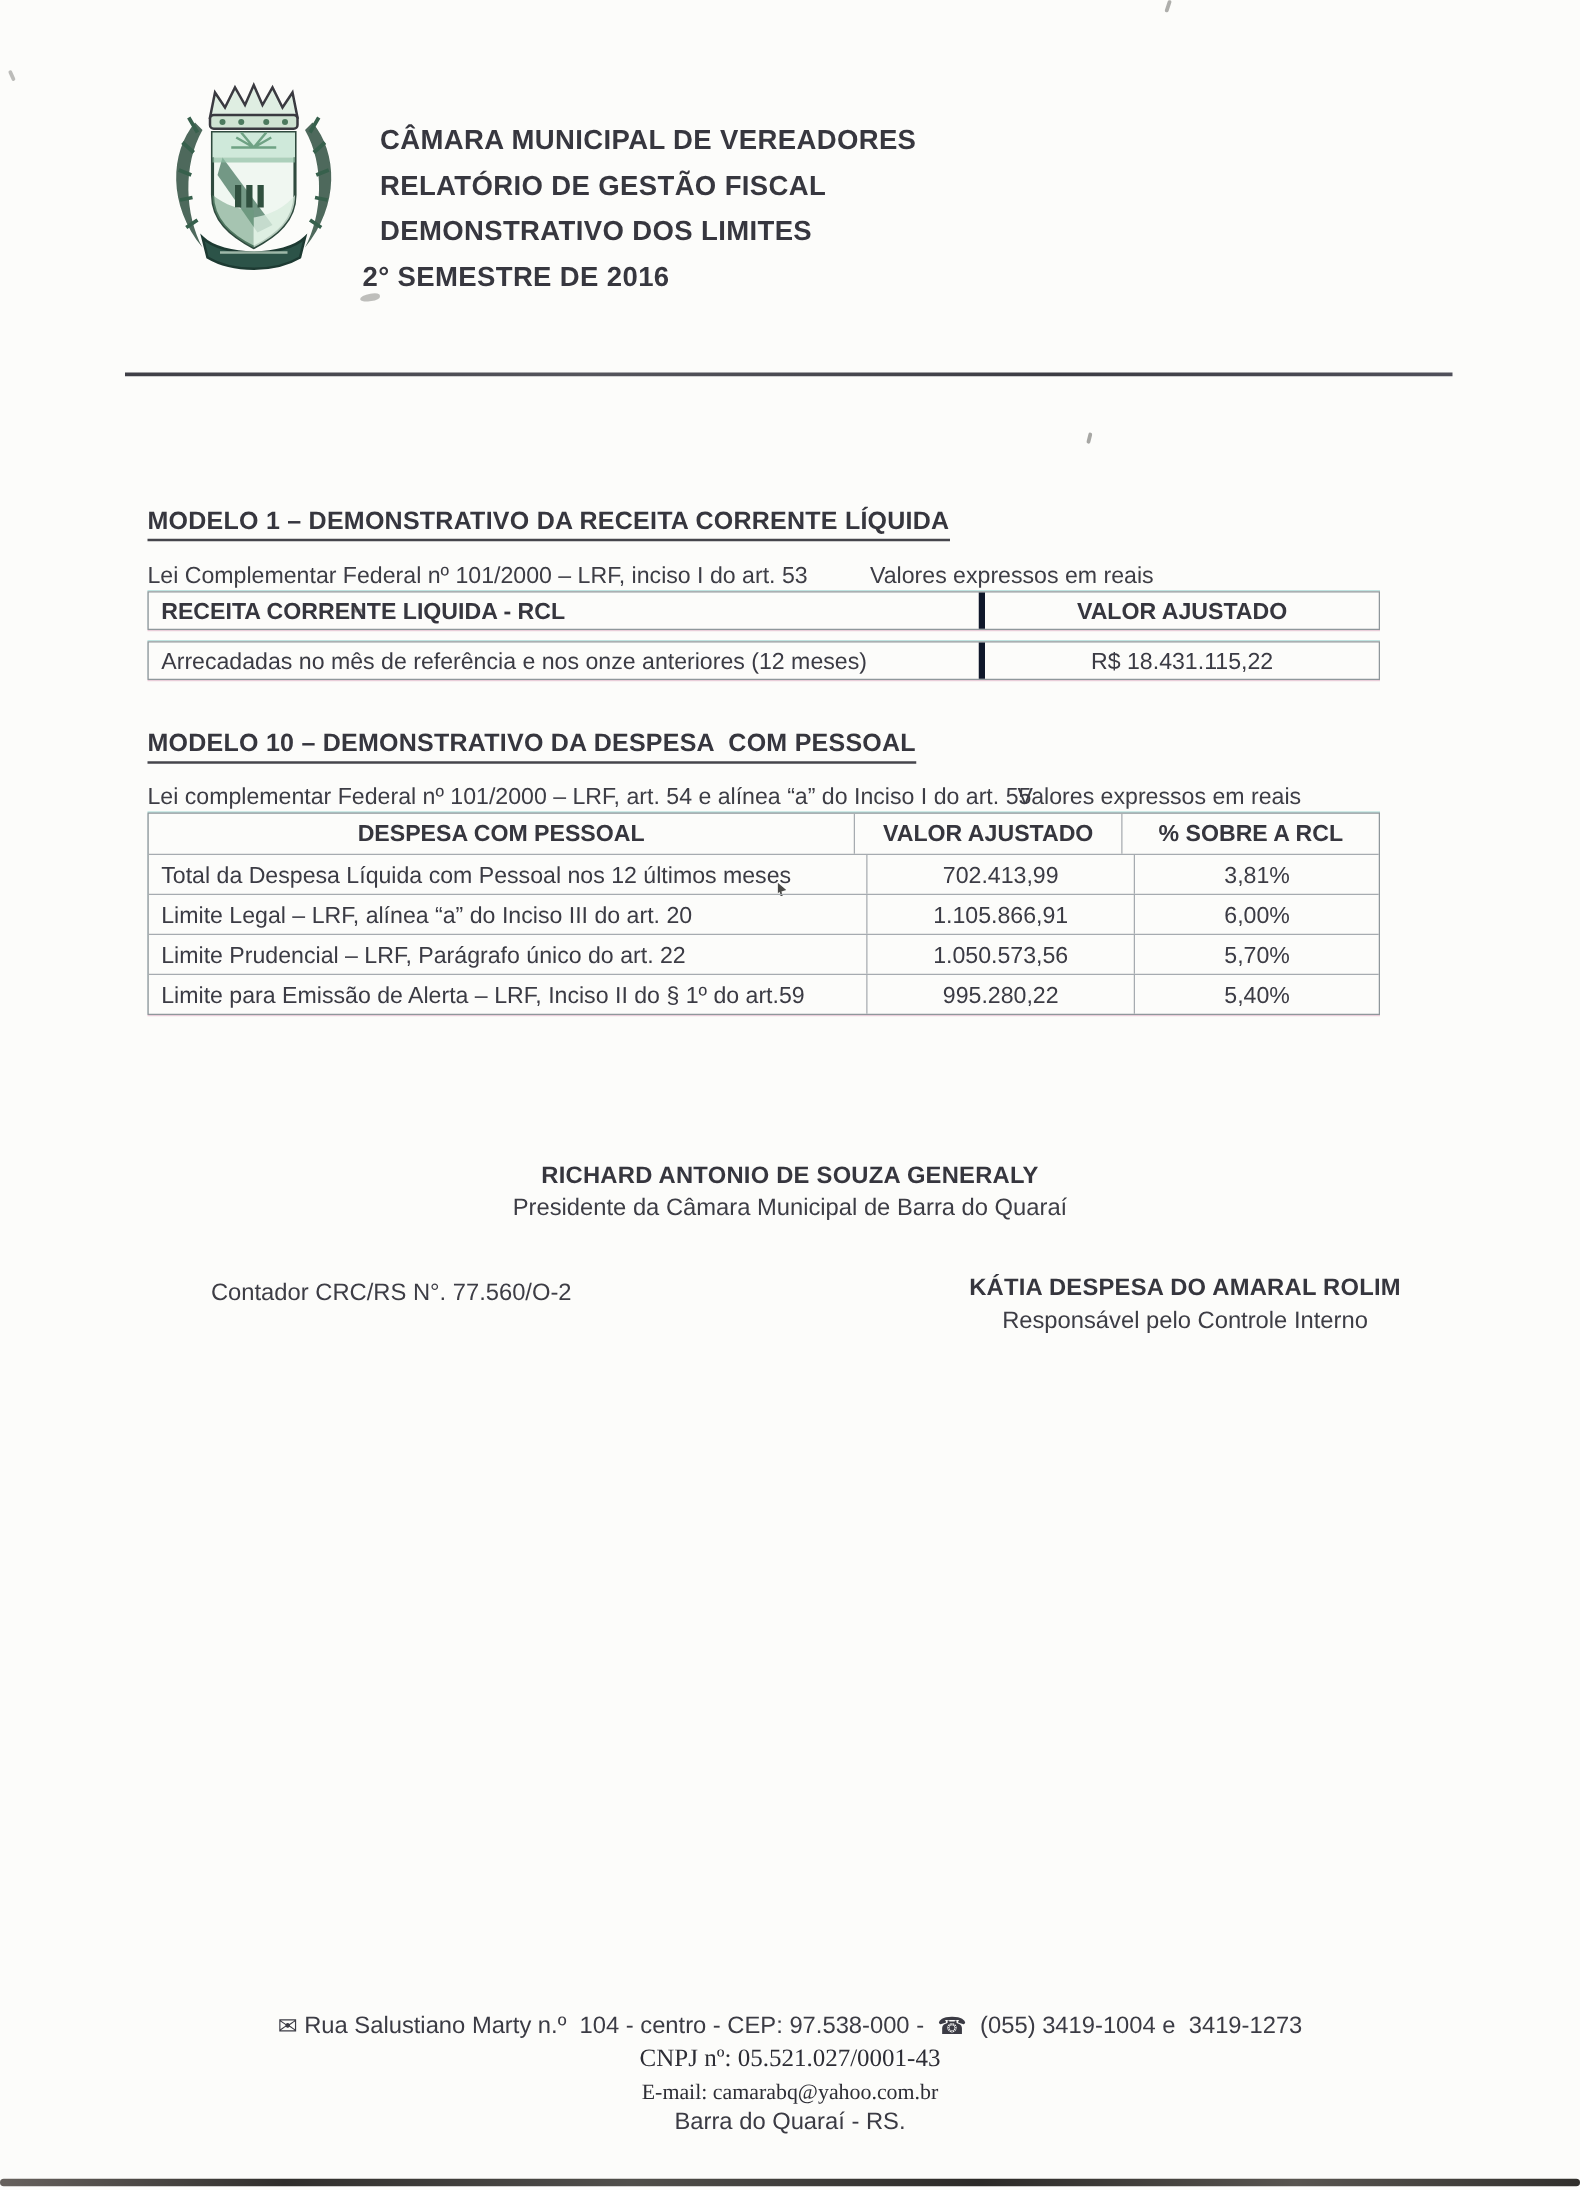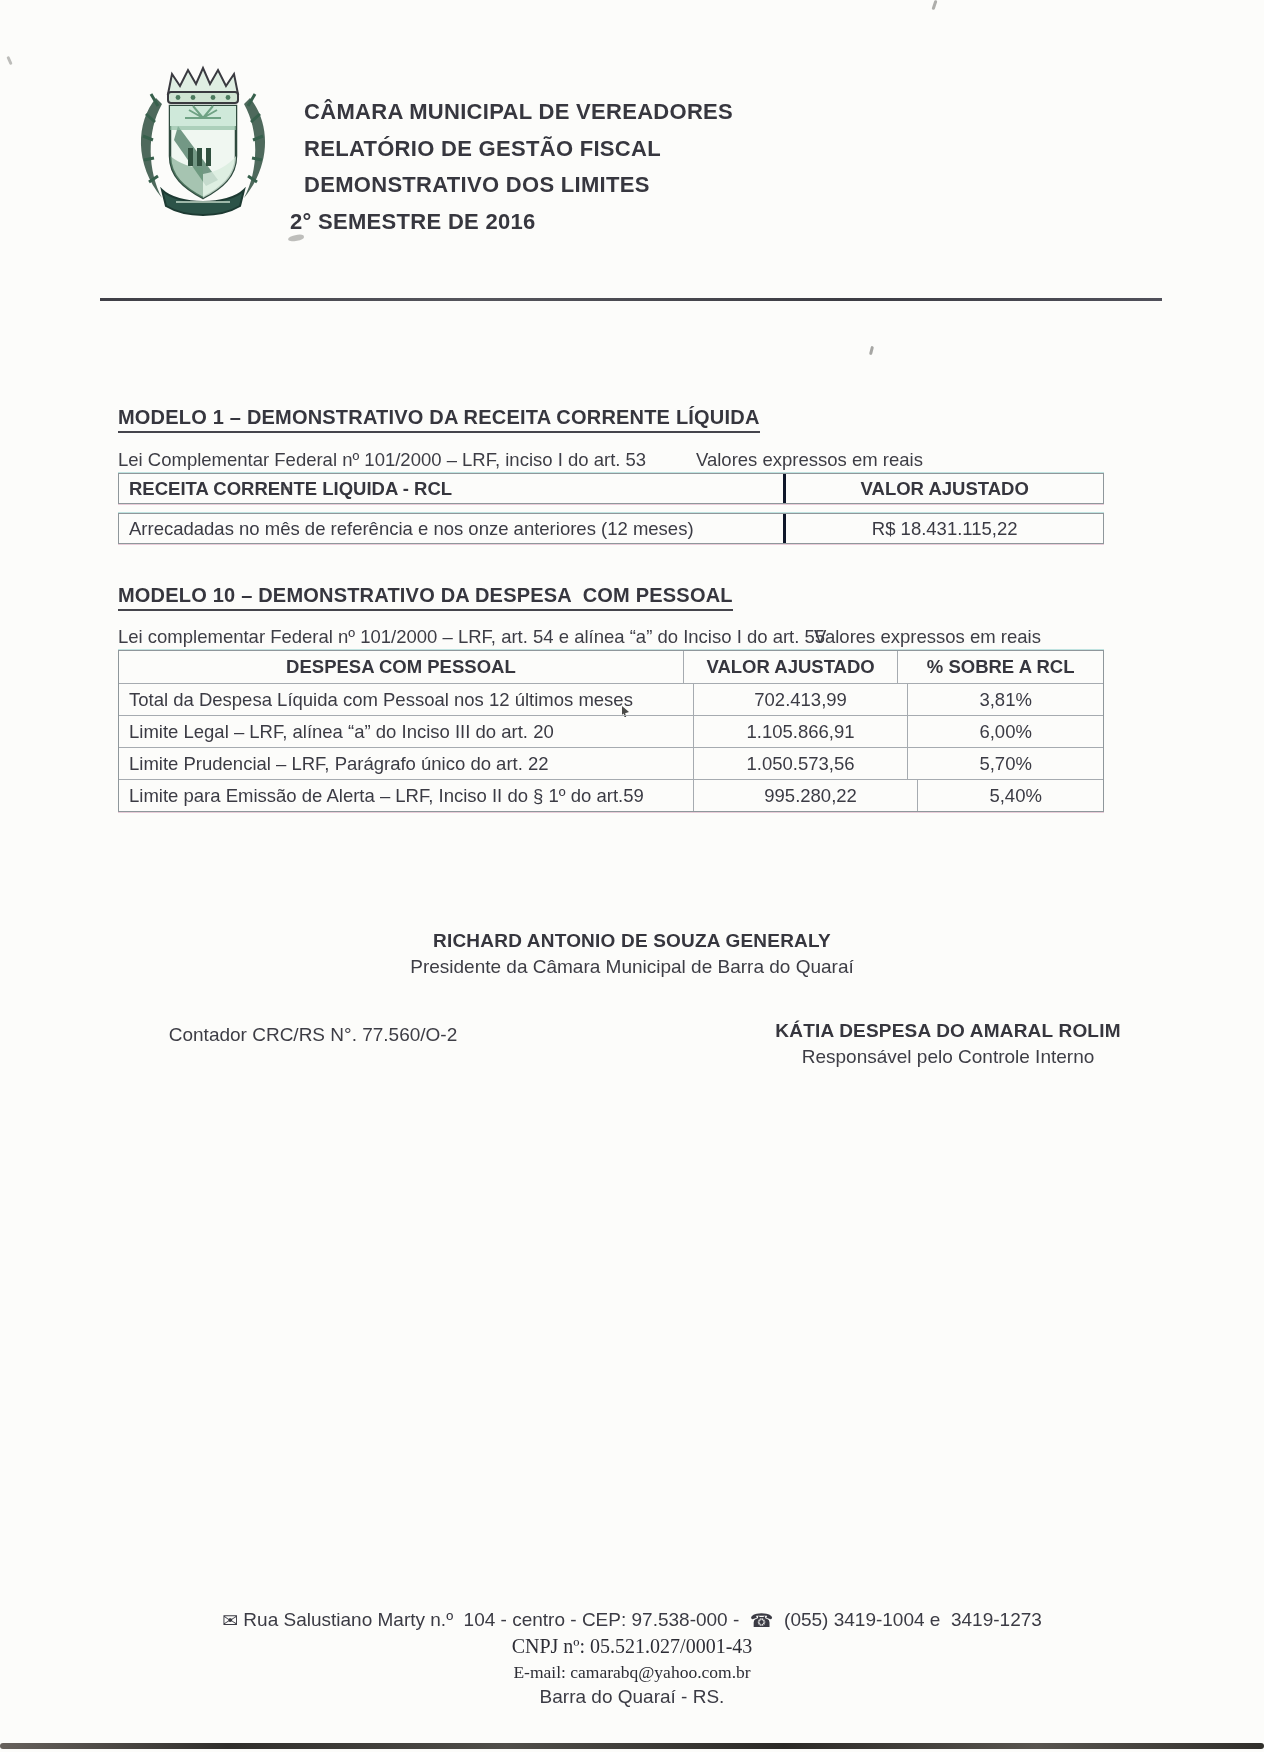--- a/index.html
+++ b/index.html
@@ -38,27 +38,27 @@
   
   .tbl{border:1px solid #8f979b;box-shadow:0 -1px 0 #bfe3e0, 0 1px 0 #e9cdd9;}
   .trow{display:flex;align-items:stretch;font-size:18.5px;}
   .cell{display:flex;align-items:center;}
   .cell.center{justify-content:center;text-align:center;}
   .cell.left{padding-left:10px;}
   .bold{font-weight:bold;color:#36363e;}
 
   
   .t1-head,.t1-body{height:29px;}
-  .t1 .c1{width:66.5%;border-right:3px solid #0f172a;}
+  .t1 .c1{width:66.5%;border-right:5px solid #0f172a;}
   .t1 .c2{flex:1;}
   .t1-gap{height:9px;}
 
   
   .t2 .trow{height:31px;border-bottom:1px solid #a6abb0;}
-  .t2 .trow:last-child{border-bottom:none;gap:10px;}
+  .t2 .trow:last-child{border-bottom:none;}
   .t2 .trow.head{height:32px;}
   .t2 .cA{width:57.3%;border-right:1px solid #a6abb0;}
   .t2 .cB{width:21.7%;border-right:1px solid #a6abb0;}
   .t2 .cC{flex:1;}
 
   
   .sig{position:absolute;text-align:center;font-size:19px;}
   .sig .name{font-weight:bold;color:#36363e;letter-spacing:.2px;}
   .sig .role{margin-top:4px;color:#3d3d45;}
   .sig-center{top:930px;left:0;width:100%;}

